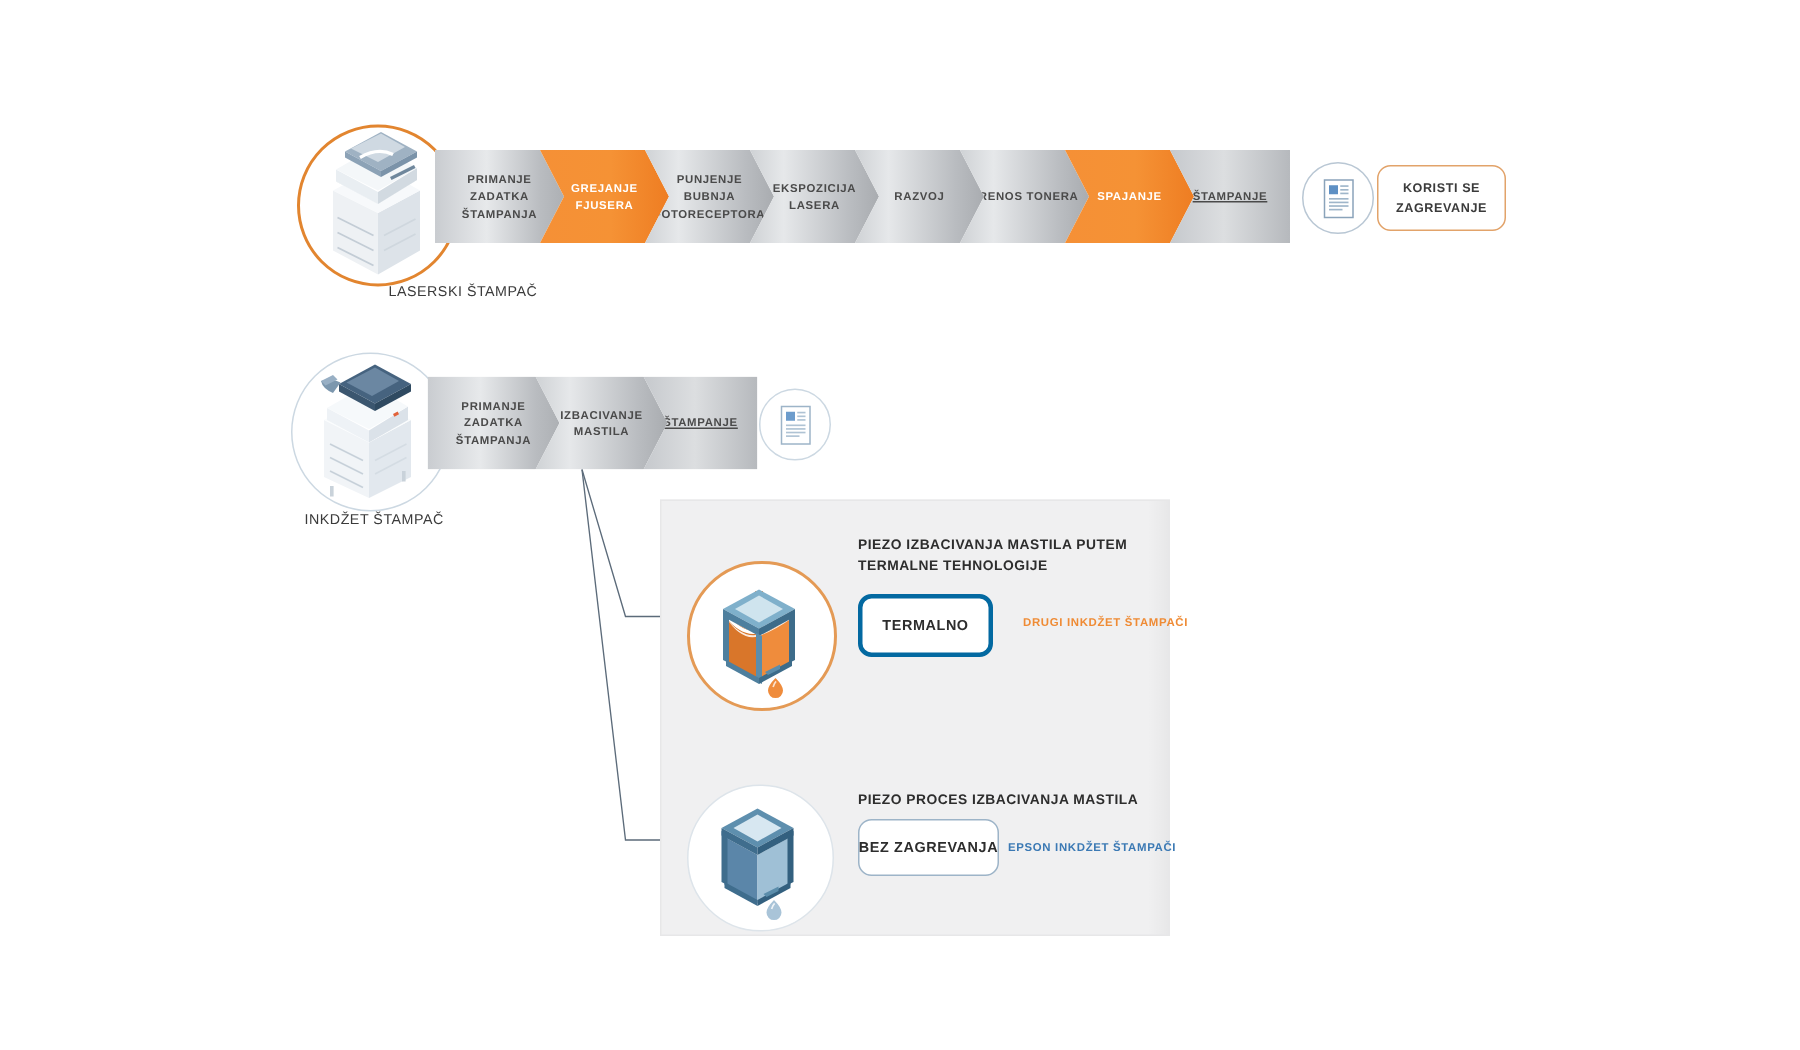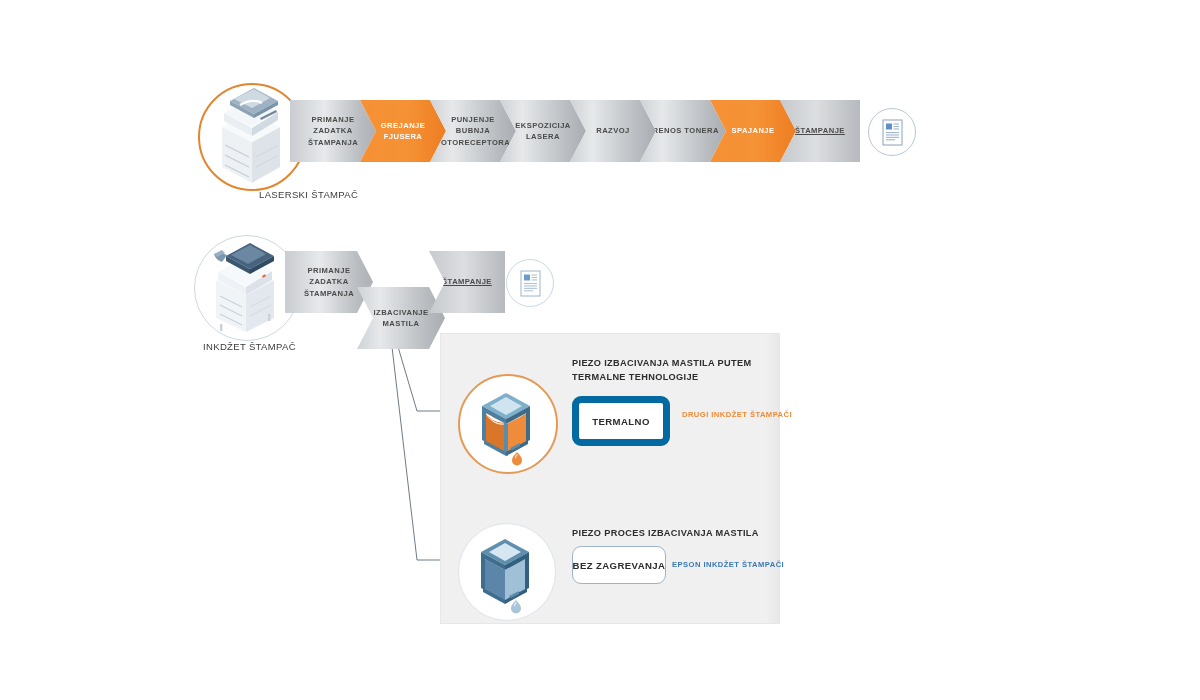--- a/index.html
+++ b/index.html
@@ -110,21 +110,21 @@
   }
   .rt-thermal{top:22px;width:200px;}
   .rt-piezo{top:42px;width:200px;}
 
   .tag{
     position:absolute;
     border-radius:9px;background:#fff;
     display:flex;align-items:center;justify-content:center;
     font-size:9.6px;letter-spacing:.4px;color:#2d2d2d;font-weight:600;white-space:nowrap;
   }
-  .tag-thermal{left:131px;top:62px;width:84px;height:36px;border:7px solid #0369a1;}
+  .tag-thermal{left:131px;top:62px;width:84px;height:36px;border:3px solid #0369a1;}
   .tag-piezo{left:131px;top:62px;width:92px;height:36px;border:1px solid #9db4c8;}
 
   .tag-note{
     position:absolute;font-size:7.6px;letter-spacing:.45px;font-weight:600;white-space:nowrap;
   }
   .note-thermal{left:229px;top:76px;color:#ef8b35;margin-left:12px;}
   .note-piezo{left:231px;top:76px;color:#3b79b4;text-align:center;}
 
   
   .connectors{position:absolute;left:0;top:0;width:1200px;height:700px;pointer-events:none;}
@@ -205,20 +205,23 @@
       <rect x="11.5" y="4.5" width="5.5" height="1.1" fill="#9fb6ca"></rect>
       <rect x="11.5" y="7" width="5.5" height="1.1" fill="#9fb6ca"></rect>
       <rect x="11.5" y="9.4" width="5.5" height="1.1" fill="#9fb6ca"></rect>
       <rect x="4" y="13" width="13" height="1.1" fill="#9fb6ca"></rect>
       <rect x="4" y="15.4" width="13" height="1.1" fill="#9fb6ca"></rect>
       <rect x="4" y="17.8" width="13" height="1.1" fill="#9fb6ca"></rect>
       <rect x="4" y="20.2" width="9" height="1.1" fill="#9fb6ca"></rect>
     </svg>
   </div>
 
+  <div class="badge">
+    <span>KORISTI SE ZAGREVANJE</span>
+  </div>
 
   <div class="printer-circle pc-inkjet">
     <svg width="110" height="110" viewBox="0 0 110 110" style="margin-left:-3px;margin-top:-8px;">
 
       <polygon points="24,52 54,36 82,52 82,90 54,104 24,90" fill="#ffffff"></polygon>
       <polygon points="24,52 54,67 54,104 24,90" fill="#f1f4f7"></polygon>
       <polygon points="54,67 82,52 82,90 54,104" fill="#e2e8ee"></polygon>
       <polygon points="24,52 54,36 82,52 54,67" fill="#fafcfd"></polygon>
       <polyline points="28,68 50,79" fill="none" stroke="#c7d0d9" stroke-width="1.1"></polyline>
       <polyline points="28,77 50,88" fill="none" stroke="#c7d0d9" stroke-width="1.1"></polyline>
@@ -244,21 +247,21 @@
 
       <rect x="70" y="48" width="3.5" height="2" fill="#e2623a" transform="rotate(-28 70 48)"></rect>
     </svg>
   </div>
   <div class="printer-caption cap-inkjet">INKDŽET ŠTAMPAČ</div>
 
   <div class="flow flow-ink">
     <div class="chev grey first" style="left:0px;width:88px;">
       <span>PRIMANJE ZADATKA ŠTAMPANJA</span>
     </div>
-    <div class="chev grey" style="left:72px;width:88px;margin-top:36px;">
+    <div class="chev grey" style="left:72px;width:88px;">
       <span>IZBACIVANJE MASTILA</span>
     </div>
     <div class="chev last" style="left:144px;width:76px;">
       <span>ŠTAMPANJE</span>
     </div>
   </div>
 
   <div class="doc-circle doc-ink">
     <svg class="doc-glyph" viewBox="0 0 21 27">
       <rect x="1" y="1" width="19" height="25" fill="#ffffff" stroke="#9db4c8" stroke-width="1"></rect>

